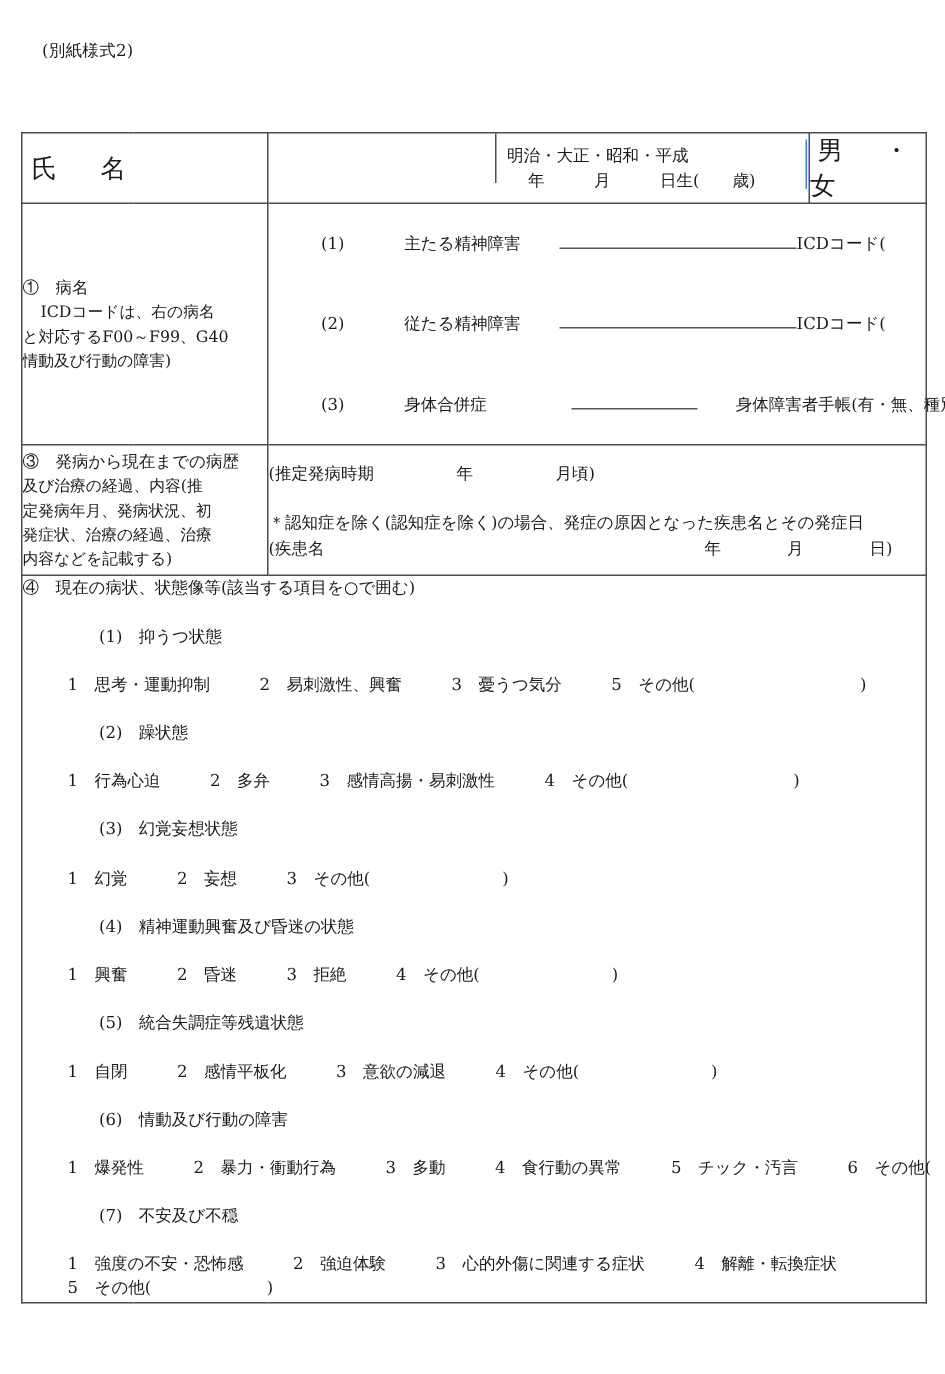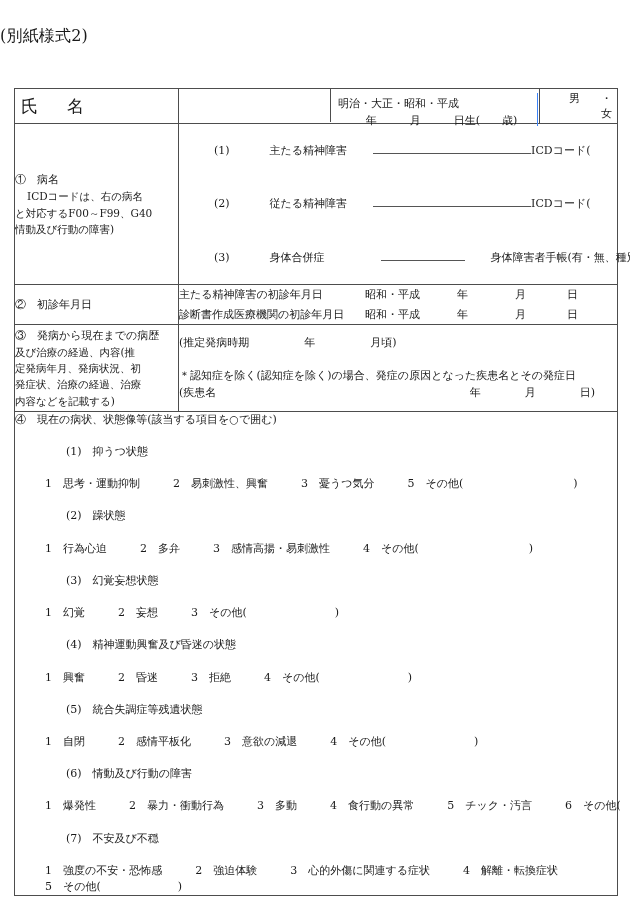--- a/index.html
+++ b/index.html
@@ -19,23 +19,23 @@
   .page {
     position: relative;
     width: 630px;
     height: 916px;
     box-sizing: border-box;
   }
 
   
   .form-code {
     position: absolute;
-    left: 0;
+    left: 28px;
     top: 26px;
-    font-size: 16px;
+    font-size: 11px;
     letter-spacing: 0.2px;
     white-space: nowrap;
   }
   .doc-title {
     position: absolute;
     left: 0;
     top: 57px;
     width: 630px;
     text-align: center;
     font-size: 12.5px;
@@ -73,25 +73,24 @@
 
   .birth-cell {
     padding: 4px 6px 4px 8px;
     line-height: 1.55;
     font-size: 11px;
   }
   .birth-era { white-space: nowrap; }
   .birth-ymd {
     white-space: pre;
     padding-left: 14px;
-    text-align: center;
   }
   .gender-cell {
-    text-align: right;
-    font-size: 11px;
+    text-align: left;
+    font-size: 17px;
     letter-spacing: 5px;
     text-indent: 5px;
   }
 
   
   .sec-left {
     vertical-align: top;
     padding: 6px 6px 6px 8px;
     line-height: 1.55;
     font-size: 11px;
@@ -196,39 +195,20 @@
         </div>
         <div class="row-line">
           <span>(2)</span><span class="tab-3"></span><span>従たる精神障害</span><span class="tab-2"></span><span class="rule rule-long"></span><span>ICDコード(　　　　　　　)</span>
         </div>
         <div class="row-line">
           <span>(3)</span><span class="tab-3"></span><span>身体合併症</span><span class="tab-4"></span><span class="rule rule-short"></span><span class="tab-2"></span><span>身体障害者手帳(有・無、種別　　　級)</span>
         </div>
       </td>
     </tr>
 
-    <tr>
-      <td class="sec-left" colspan="2" style="vertical-align:middle">②　初診年月日</td>
-      <td class="sec-right" colspan="3" style="vertical-align:middle">
-        <div class="visit-line">
-          <span class="visit-label">主たる精神障害の初診年月日</span>
-          <span class="visit-era">昭和・平成</span>
-          <span class="visit-y">年</span>
-          <span class="visit-m">月</span>
-          <span>日</span>
-        </div>
-        <div class="visit-line">
-          <span class="visit-label">診断書作成医療機関の初診年月日</span>
-          <span class="visit-era">昭和・平成</span>
-          <span class="visit-y">年</span>
-          <span class="visit-m">月</span>
-          <span>日</span>
-        </div>
-      </td>
-    </tr>
 
     <tr>
       <td class="sec-left" colspan="2">
         <span class="sec-num">③　発病から現在までの病歴</span>
         <span class="sec-sub indent1" style="text-indent:0">及び治療の経過、内容(推</span>
         <span class="sec-sub">定発病年月、発病状況、初</span>
         <span class="sec-sub">発症状、治療の経過、治療</span>
         <span class="sec-sub">内容などを記載する)</span>
       </td>
       <td class="sec3-right" colspan="3">

